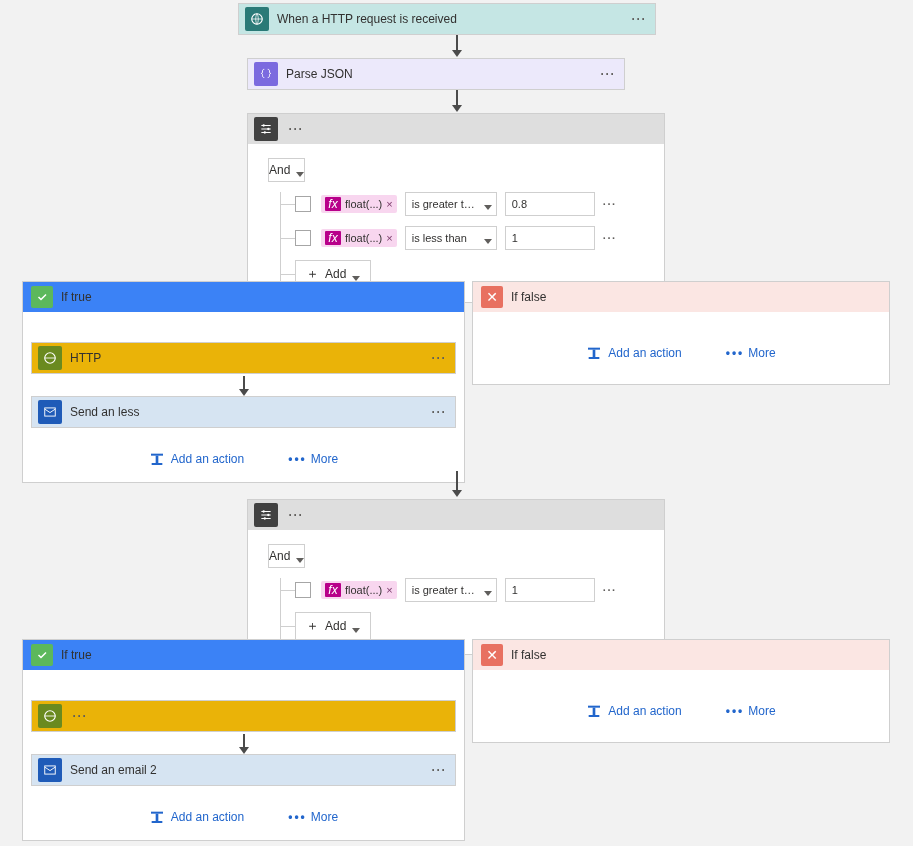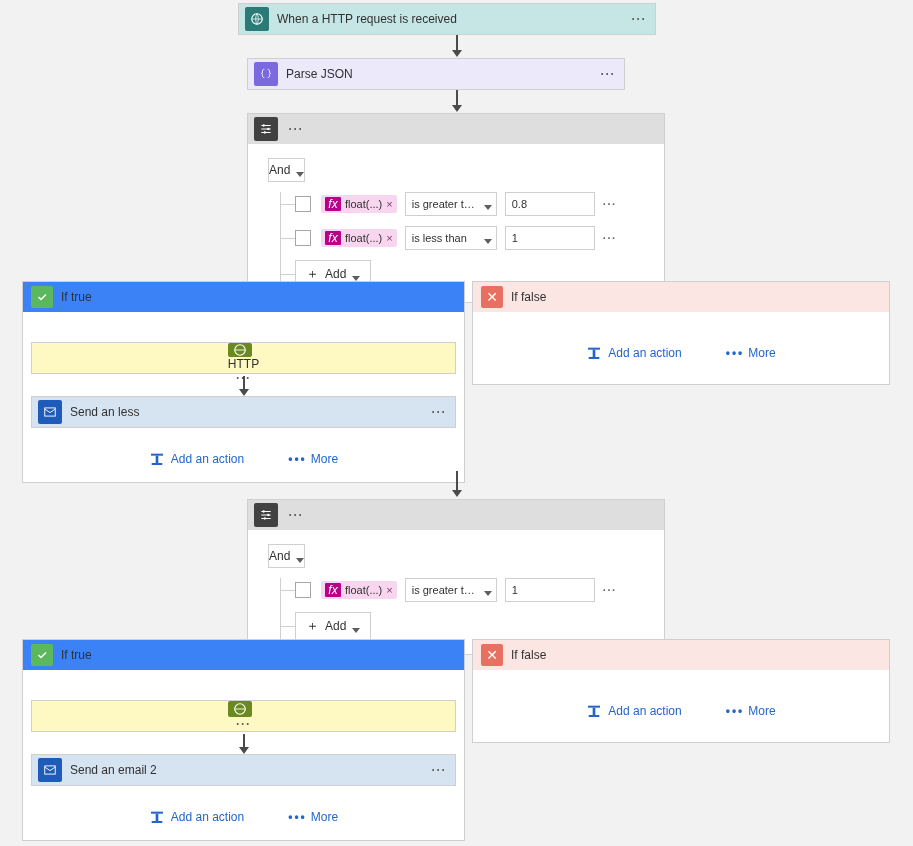--- a/index.html
+++ b/index.html
@@ -15,21 +15,21 @@
   
   .hdr-http-trigger { background: #c5e6e4; }
   .hdr-http-trigger .icon-box { background: #2a7a77; color: #fff; }
   
   .hdr-parsejson { background: #ece9fb; }
   .hdr-parsejson .icon-box { background: #7b6adf; color: #fff; }
   
   .hdr-condition { background: #dedede; }
   .hdr-condition .icon-box { background: #414141; color: #fff; }
   
-  .hdr-httpaction { background: #fef9c3; flex-direction: column; }
+  .hdr-httpaction { background: #eab308; }
   .hdr-httpaction .icon-box { background: #6a8a1f; color: #fff; }
   
   .hdr-email { background: #d6e4f2; }
   .hdr-email .icon-box { background: #1f5bb8; color: #fff; }
 
   
   .arrow { position: absolute; width: 16px; display: flex; flex-direction: column; align-items: center; }
   .arrow .line { width: 2px; flex: 1; background: #4b4b4b; }
   .arrow .head { width: 0; height: 0; border-left: 5px solid transparent; border-right: 5px solid transparent; border-top: 7px solid #4b4b4b; }
 

